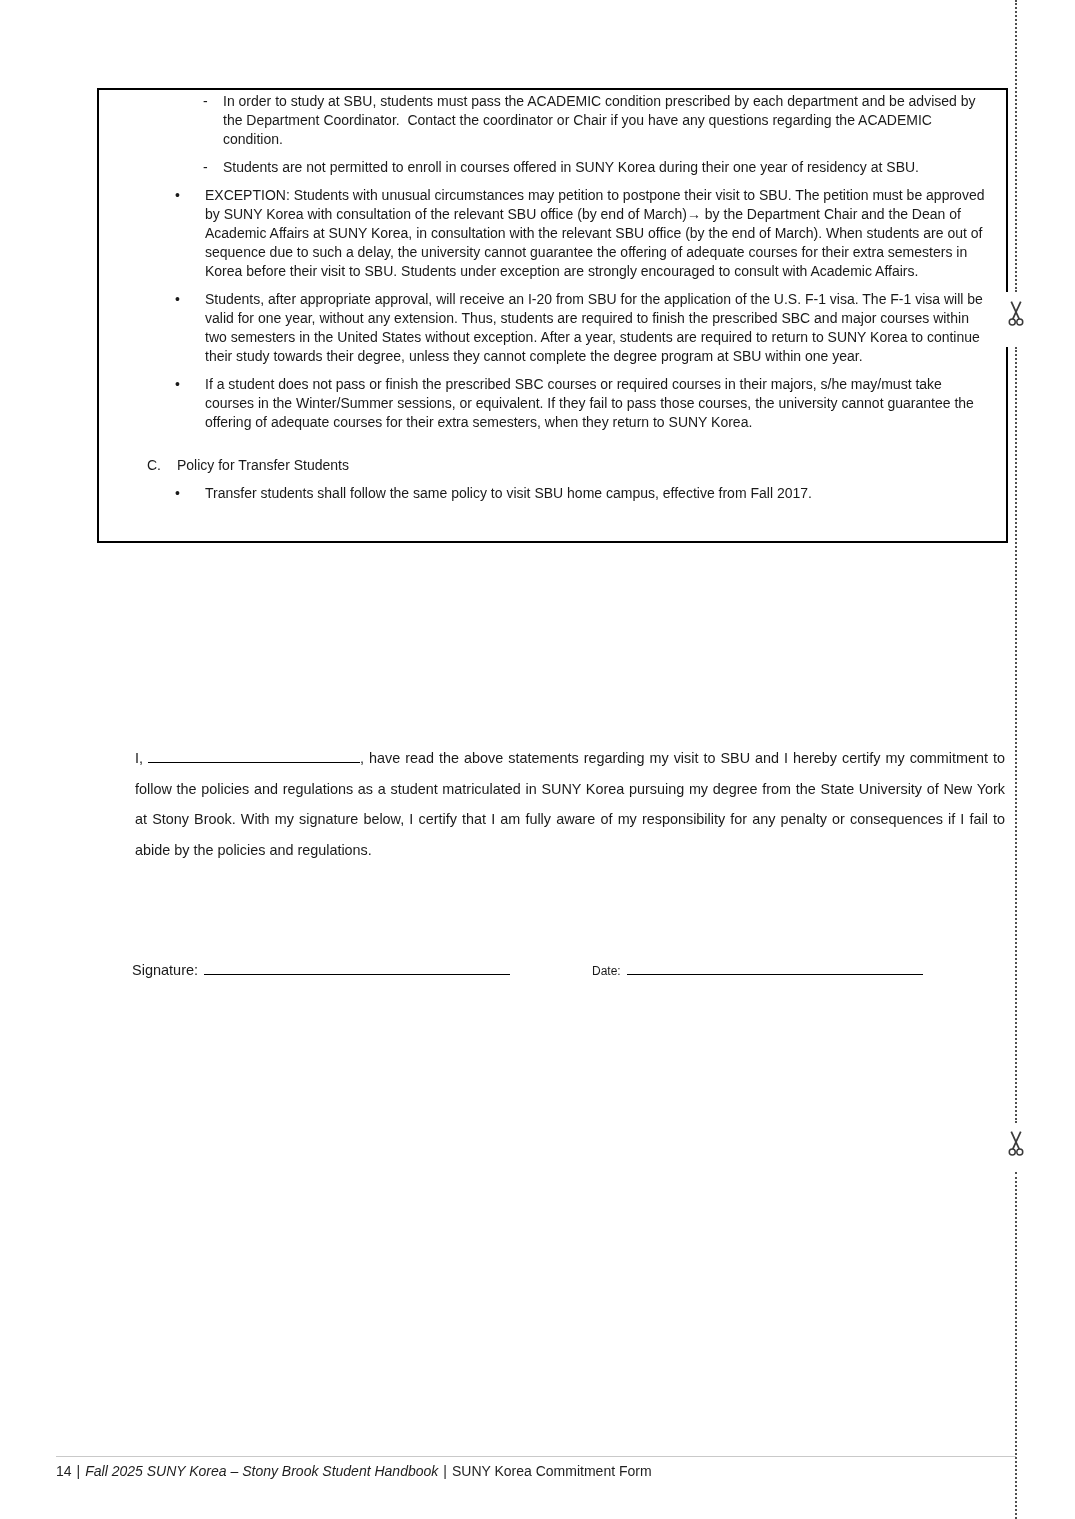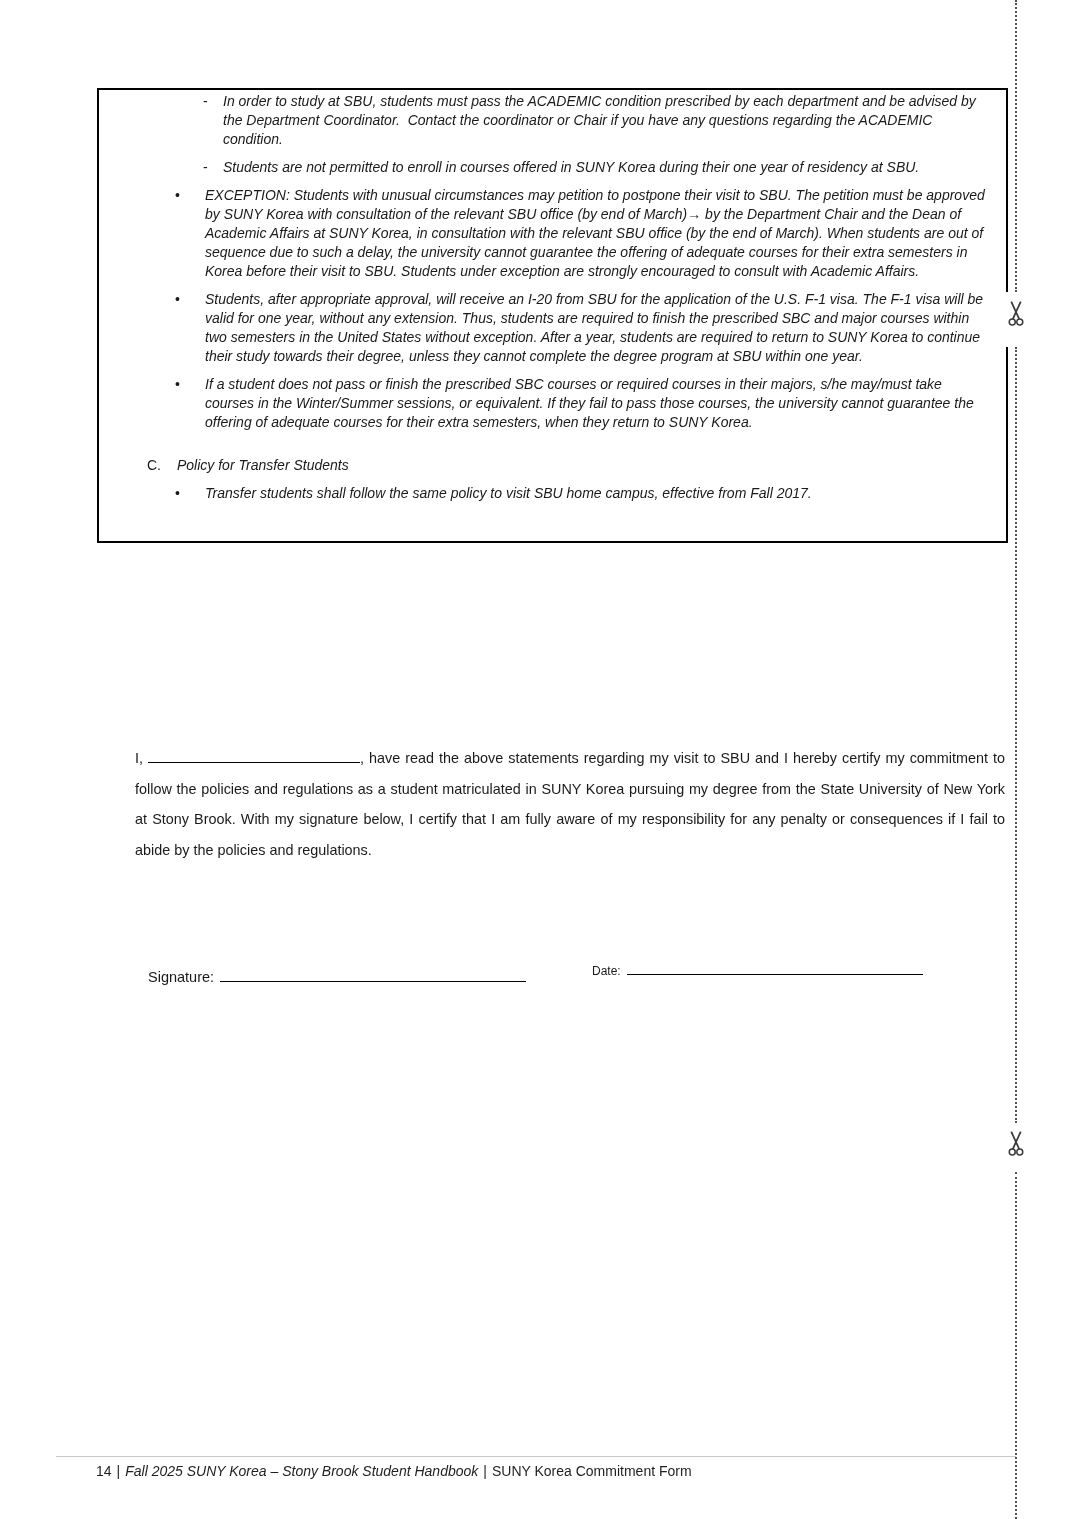--- a/index.html
+++ b/index.html
@@ -15,21 +15,21 @@
   .cutline.seg3 { top:1172px;height:347px; }
 
   
   .policy-box {
     position:absolute; left:97px; top:88px; width:911px; height:455px;
     border:2px solid #000; box-sizing:border-box; overflow:hidden;
     font-size:14px; line-height:19px; padding-top:2px;
   }
   .row { display:flex; align-items:flex-start; margin-bottom:9px; }
   .row .marker { flex:0 0 auto; }
-  .row .txt { flex:1 1 auto; padding-right:12px; white-space:pre-wrap;font-style:italic; }
+  .row .txt { flex:1 1 auto; padding-right:12px; white-space:pre-wrap; }
   .row.dash   { margin-left:104px; }
   .row.dash .marker   { width:20px; }
   .row.bullet { margin-left:76px; }
   .row.bullet .marker { width:30px; }
   .row.sec    { margin-left:48px; margin-top:24px; margin-bottom:9px; }
   .row.sec .marker    { width:30px; }
 
   
   .border-patch { position:absolute; left:1002px; top:292px; width:12px; height:55px; background:#fff; }
 
@@ -41,29 +41,29 @@
   .commitment {
     position:absolute; left:103px; top:743px; width:870px;
     font-size:14.4px; line-height:30.5px; text-align:justify;margin-left:32px;
   }
   .name-blank {
     display:inline-block; width:212px; height:14px; margin-left:5px;
     border-bottom:1.3px solid #000; vertical-align:baseline;
   }
 
   
-  .sig-group  { position:absolute; left:148px; top:960px; font-size:14.5px;margin-top:7px; }
+  .sig-group  { position:absolute; left:132px; top:960px; font-size:14.5px; }
   .date-group { position:absolute; left:592px; top:960px; font-size:12px; }
   .blank-line { display:inline-block; height:14px; border-bottom:1.5px solid #000; margin-left:6px; vertical-align:baseline; }
   .blank-line.sig  { width:306px; }
   .blank-line.date { width:296px; }
 
   
   .footer-rule { position:absolute; left:56px; top:1456px; width:960px; height:0; border-top:1.5px solid #c9c9c9; }
-  .footer { position:absolute; left:56px; top:1463px; font-size:14px; color:#1f1f1f; white-space:nowrap;margin-left:40px; }
+  .footer { position:absolute; left:56px; top:1463px; font-size:14px; color:#1f1f1f; white-space:nowrap; }
   .footer .sep { margin:0 5px; }
   .footer .ital { font-style:italic; }
 </style>
 </head>
 <body>
 
 <div class="page">
 
   <div class="cutline seg1"></div>
   <div class="cutline seg2"></div>

